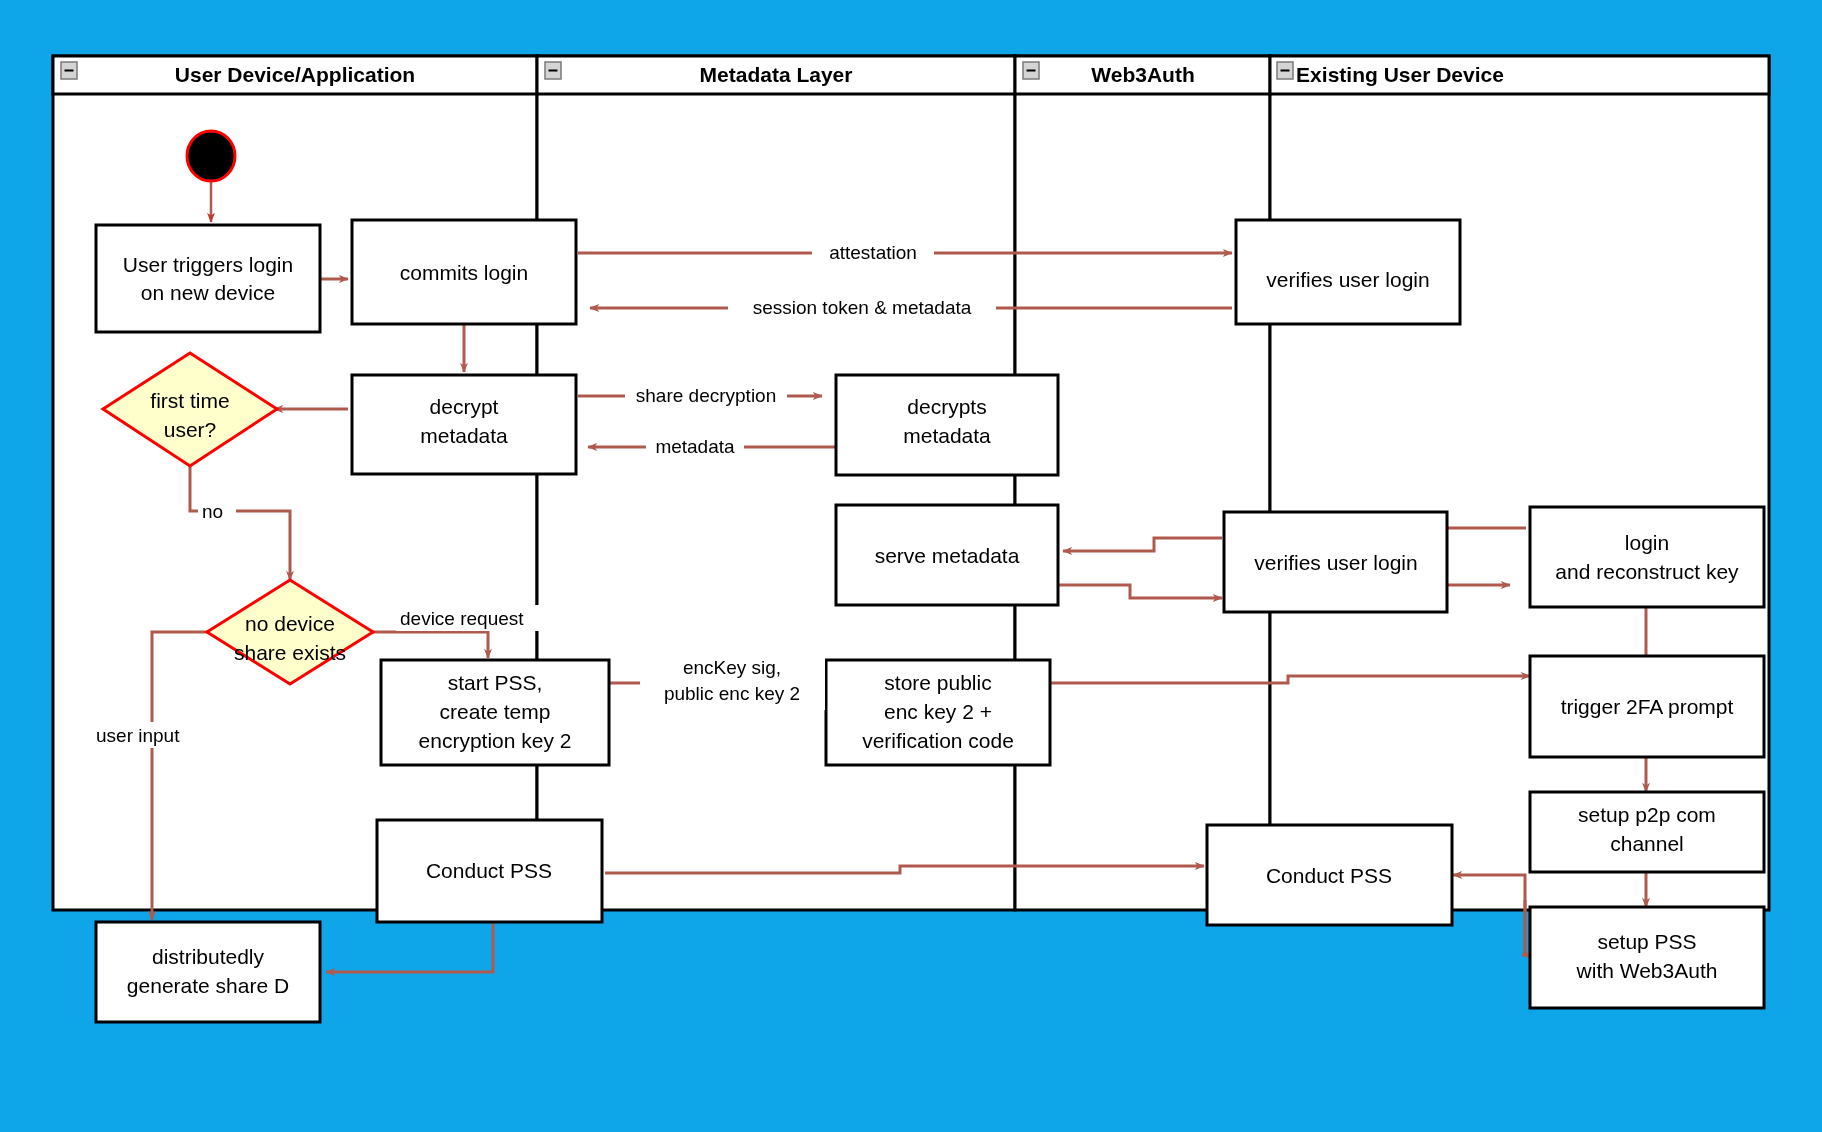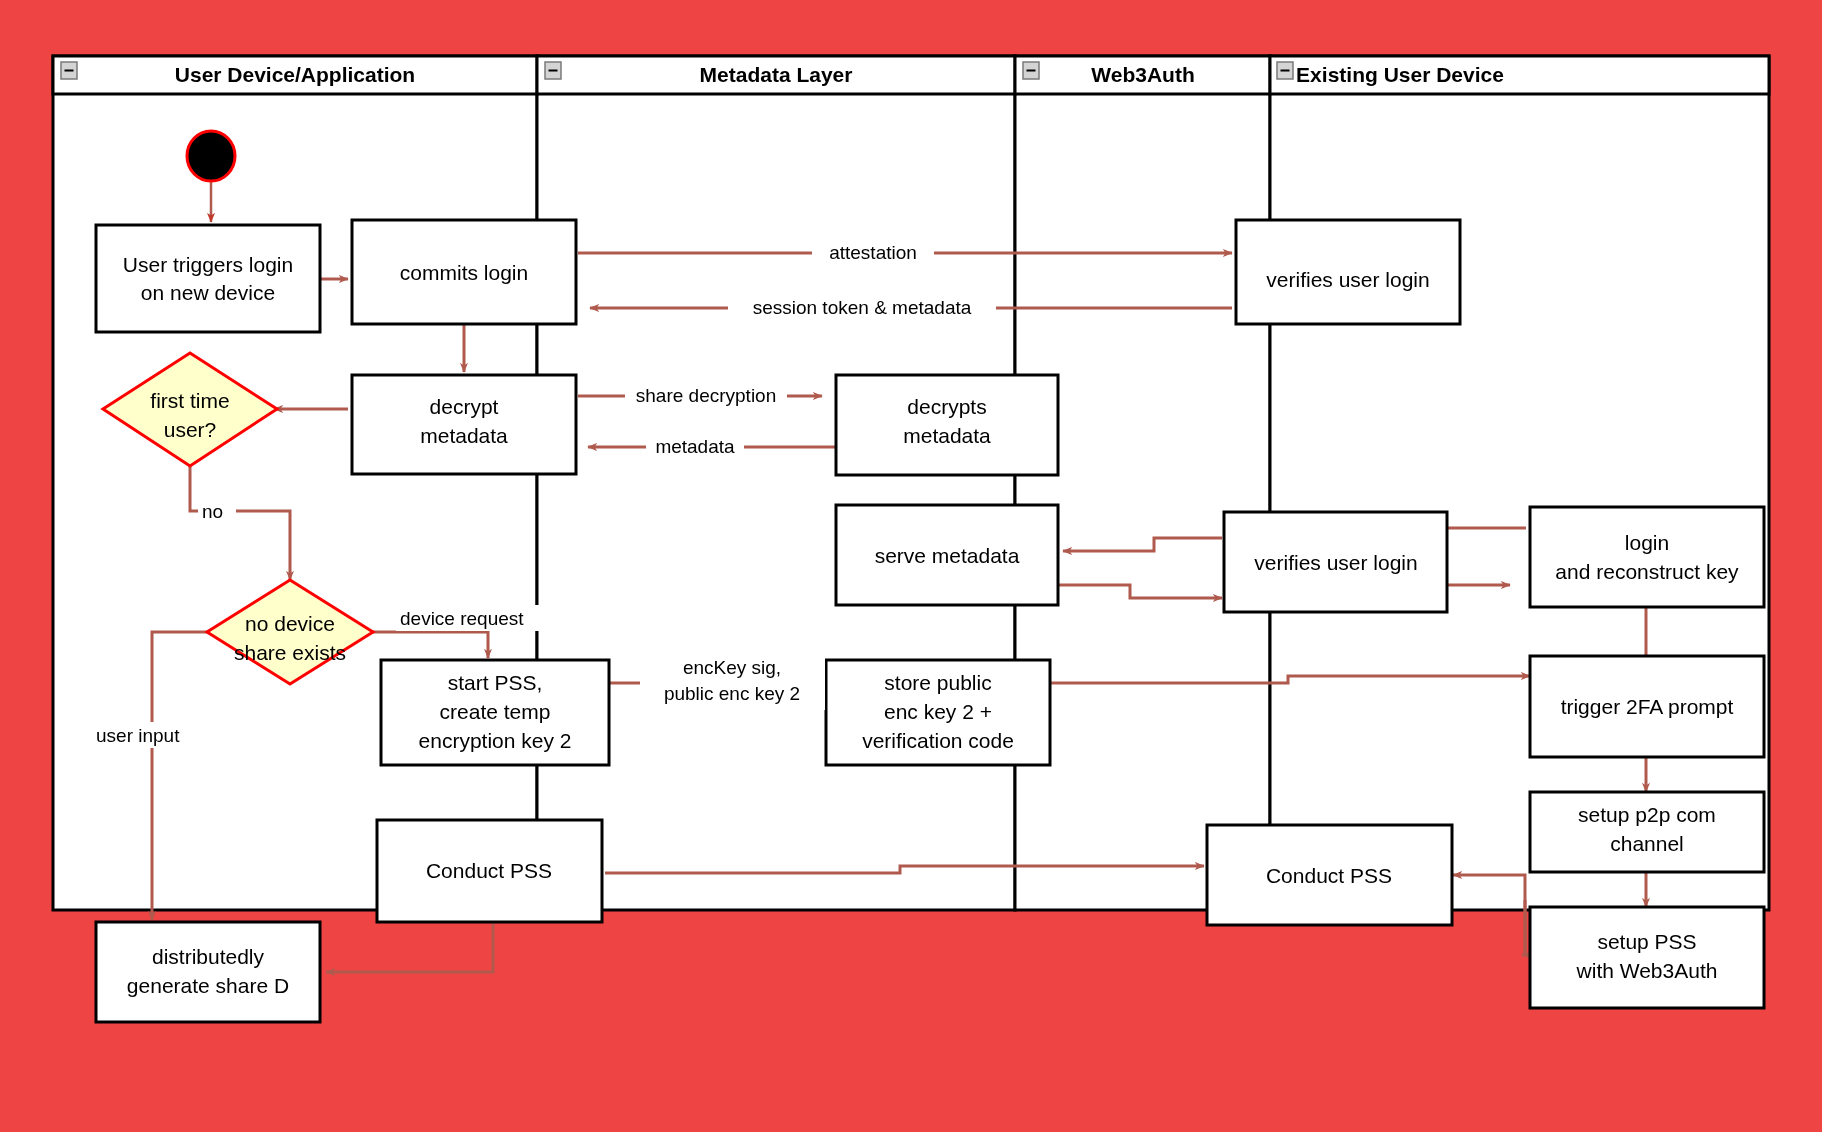--- a/index.html
+++ b/index.html
@@ -10,21 +10,21 @@
   body {
     width: 1822px;
     height: 1132px;
     font-family: "Liberation Sans", sans-serif;
     overflow: hidden;
   }
   #canvas {
     position: relative;
     width: 1822px;
     height: 1132px;
-    background: #ef4444;
+    background: #0ea5e9;
   }
   svg#diagram {
     position: absolute;
     left: 0;
     top: 0;
     width: 1822px;
     height: 1132px;
   }
   .lane-rect {
     fill: #ffffff;

